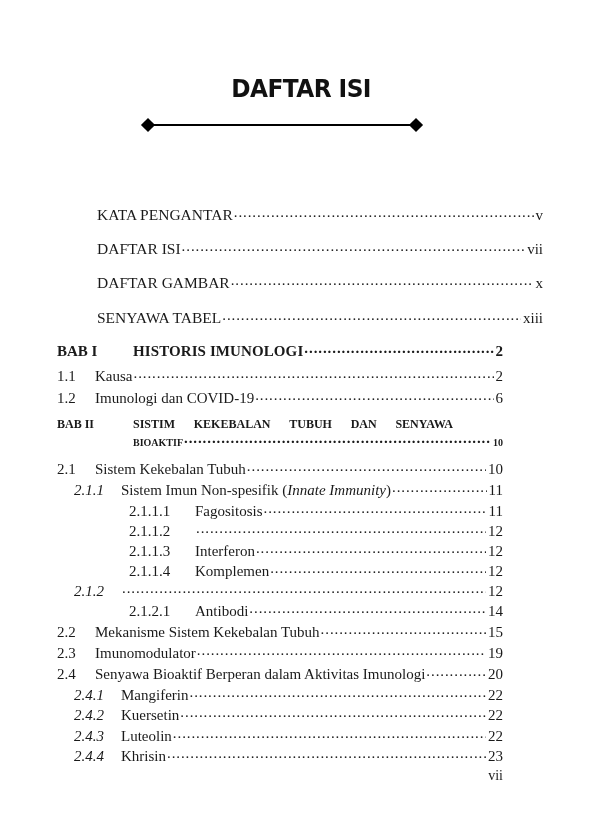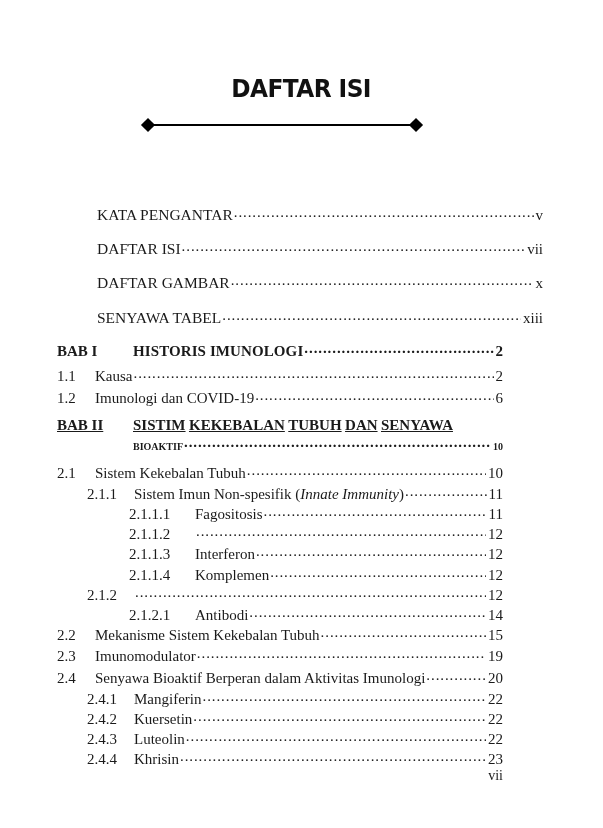--- a/index.html
+++ b/index.html
@@ -127,25 +127,24 @@
   .entry.chap .num {
     width: 76px;
   }
   .entry.chap .label { letter-spacing: 0.1px; }
 
   
   .chap-wrap { margin-bottom: 10px; }
   .chap-line1 {
     display: flex;
     align-items: flex-end;
-    font-size: 15px;
+    font-size: 12px;
     font-weight: 700;
     line-height: 1.18;
     white-space: nowrap;
-    text-decoration: underline;
   }
   .chap-line1 .num { width: 76px; }
   .chap-line1 .justified {
     flex: 1 1 auto;
     display: flex;
     justify-content: space-between;
     padding-right: 50px;
   }
   .chap-line2 {
     display: flex;
@@ -154,21 +153,21 @@
     font-weight: 700;
     line-height: 1.18;
     white-space: nowrap;
     margin-top: 2px;
   }
   .chap-line2 .num { width: 76px; }
   .chap-line2 .leaders::after { font-weight: 700; }
 
   
   .entry.lvl1 .num { width: 38px; }
-  .entry.lvl2 .num { width: 38px; margin-left: 30px; }
+  .entry.lvl2 .num { width: 38px; margin-left: 17px; font-style: italic; }
   .entry.lvl3 .num { width: 66px; margin-left: 72px; }
 
   .entry.lvl2 .num.wide { width: 47px; }
 
   em { font-style: italic; }
 
   
   .footer {
     position: absolute;
     top: 768px;

